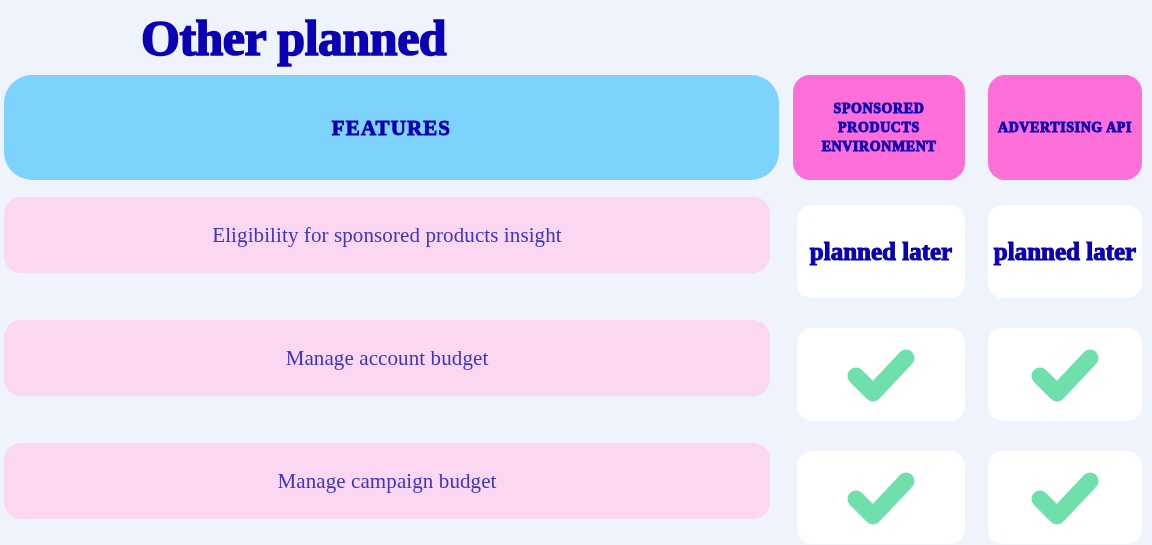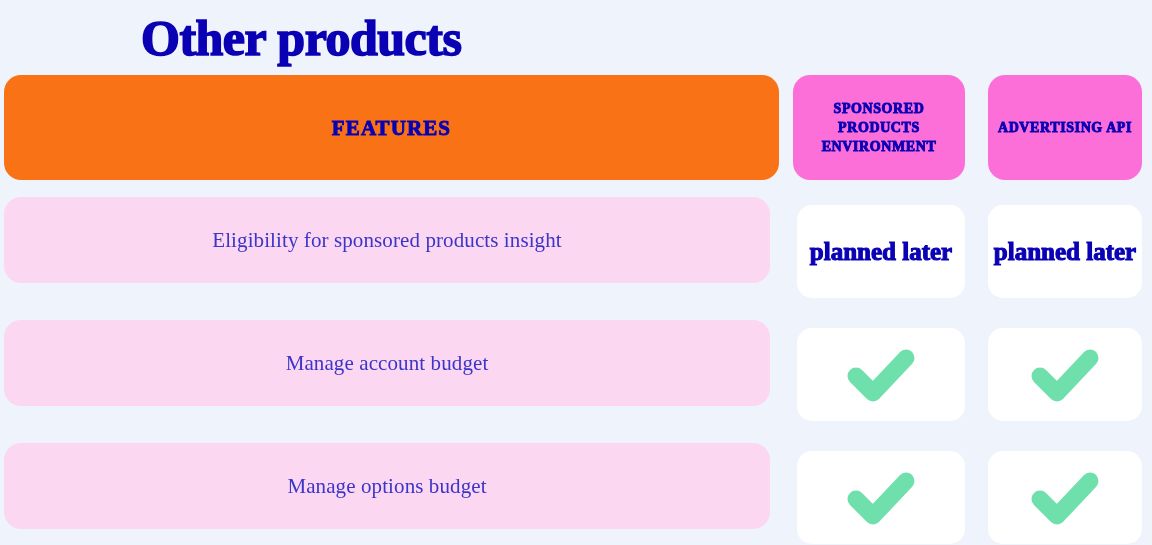--- a/index.html
+++ b/index.html
@@ -47,22 +47,22 @@
 
   
   .header-row { height: 105px; }
 
   .head-features {
     position: absolute;
     left: 4px;
     top: 0;
     width: 775px;
     height: 105px;
-    background: #f97316;
-    border-radius: 17px;
+    background: #7dd3fc;
+    border-radius: 28px;
     display: flex;
     align-items: center;
     justify-content: center;
   }
 
   .head-col {
     position: absolute;
     top: 0;
     height: 105px;
     background: #fd6fd8;
@@ -99,21 +99,21 @@
 
   
   .body-row { height: 93px; margin-top: 30px; }
   .body-row.first { margin-top: 17px; }
 
   .feature-pill {
     position: absolute;
     left: 4px;
     top: 0;
     width: 766px;
-    height: 86px;
+    height: 76px;
     background: #fbd7f2;
     border-radius: 17px;
     display: flex;
     align-items: center;
     justify-content: center;
   }
 
   .feature-label {
     font-family: "Liberation Serif", "DejaVu Serif", serif;
     font-weight: 400;
@@ -150,21 +150,21 @@
 
   .check-icon {
     display: block;
     width: 70px;
     height: 58px;
   }
 </style>
 </head>
 <body>
 
-<h1 class="page-title">Other products</h1>
+<h1 class="page-title">Other planned</h1>
 
 <div class="compare-table">
 
   <div class="t-row header-row">
     <div class="head-features">
       <span class="head-label">FEATURES</span>
     </div>
 
     <div class="head-col c1">
       <span class="head-label">SPONSORED PRODUCTS ENVIRONMENT</span>
@@ -198,21 +198,21 @@
     </div>
     <div class="value-card c2">
       <svg class="check-icon" viewBox="0 0 70 58">
         <path d="M10 30 L27 47 L60 12" fill="none" stroke="#6fe0ab" stroke-width="17" stroke-linecap="round" stroke-linejoin="round"></path>
       </svg>
     </div>
   </div>
 
   <div class="t-row body-row">
     <div class="feature-pill">
-      <span class="feature-label">Manage options budget</span>
+      <span class="feature-label">Manage campaign budget</span>
     </div>
     <div class="value-card c1">
       <svg class="check-icon" viewBox="0 0 70 58">
         <path d="M10 30 L27 47 L60 12" fill="none" stroke="#6fe0ab" stroke-width="17" stroke-linecap="round" stroke-linejoin="round"></path>
       </svg>
     </div>
     <div class="value-card c2">
       <svg class="check-icon" viewBox="0 0 70 58">
         <path d="M10 30 L27 47 L60 12" fill="none" stroke="#6fe0ab" stroke-width="17" stroke-linecap="round" stroke-linejoin="round"></path>
       </svg>

